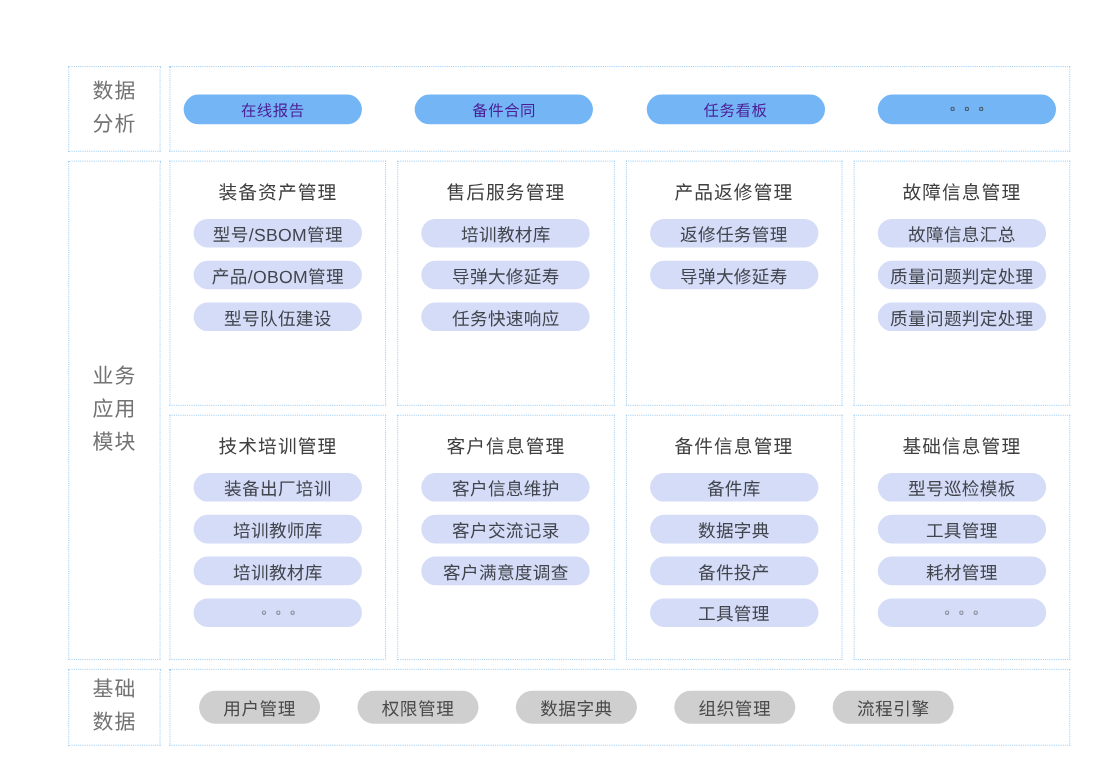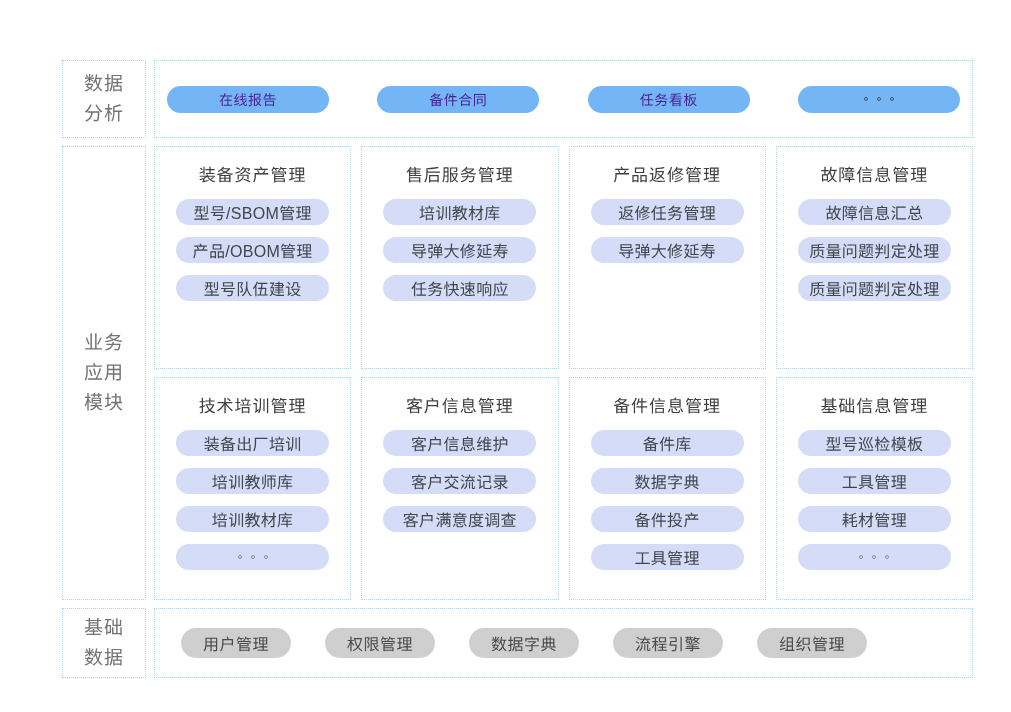--- a/index.html
+++ b/index.html
@@ -354,23 +354,23 @@
           <div class="pill-grey">
             <span>用户管理</span>
           </div>
           <div class="pill-grey">
             <span>权限管理</span>
           </div>
           <div class="pill-grey">
             <span>数据字典</span>
           </div>
           <div class="pill-grey">
+            <span>组织管理</span>
+          </div>
+          <div class="pill-grey">
             <span>流程引擎</span>
-          </div>
-          <div class="pill-grey">
-            <span>组织管理</span>
           </div>
         </div>
       </div>
     </div>
 
   </div>
 </div>
 
 </body></html>

